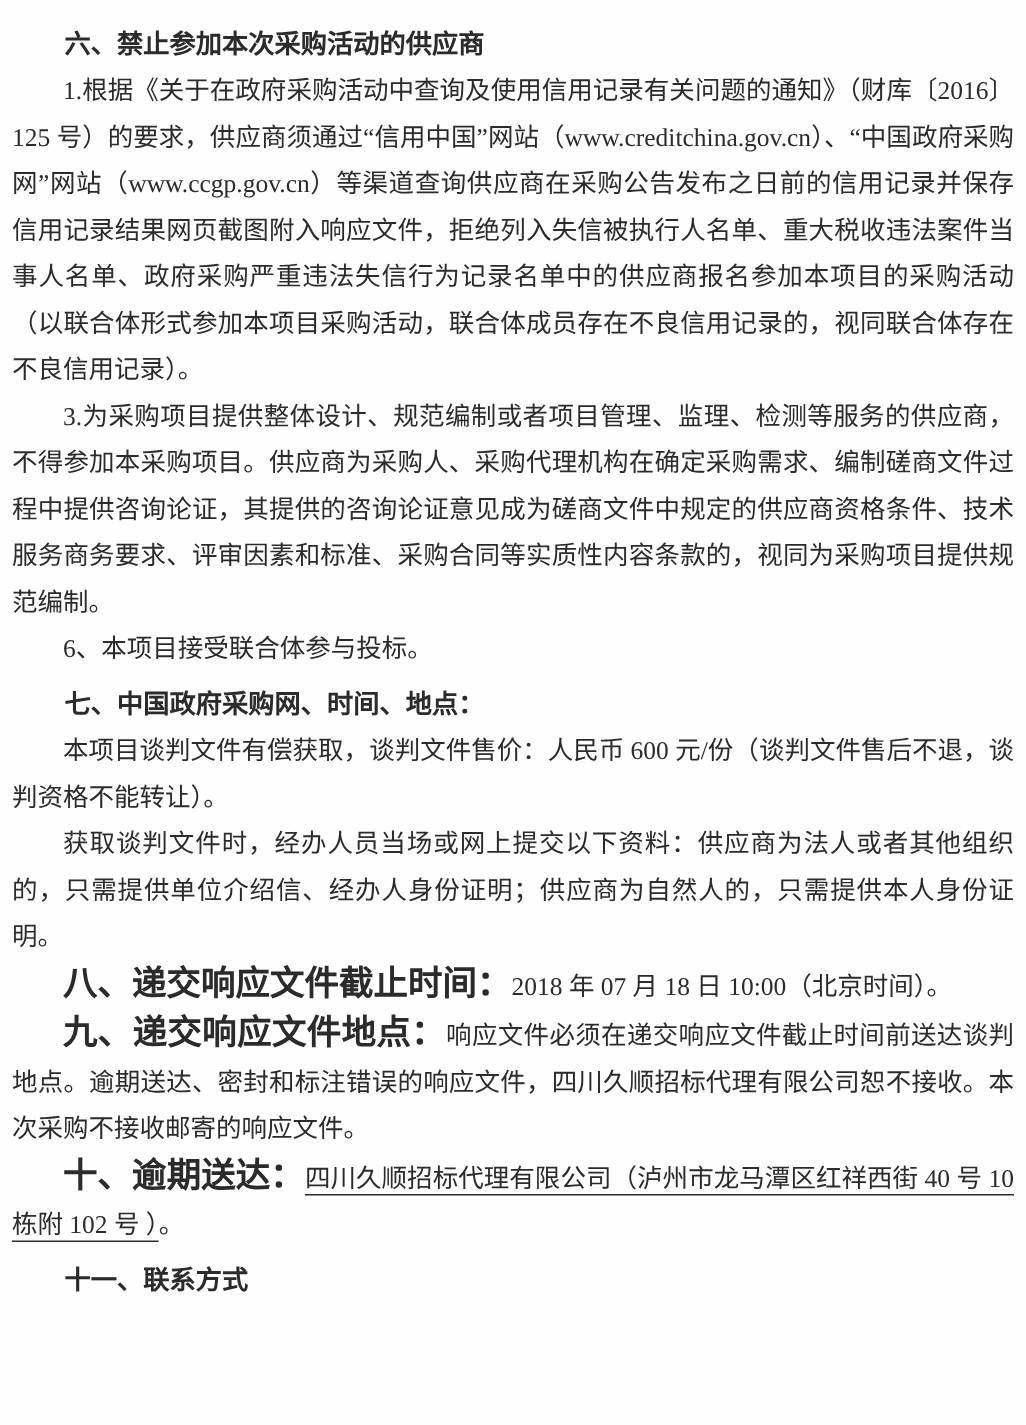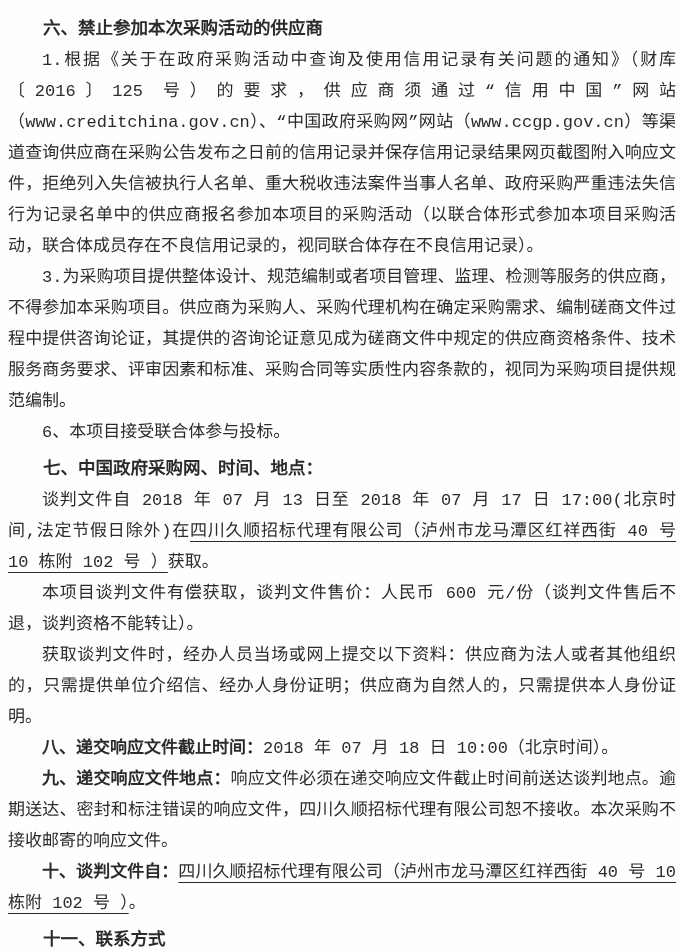--- a/index.html
+++ b/index.html
@@ -8,62 +8,61 @@
     background: #ffffff;
   }
   .page {
     position: relative;
     width: 684px;
     height: 950px;
     box-sizing: border-box;
     padding: 8px 8px 16px 8px;
     background: #fefefe;
     color: #2b2b2b;
-    font-family: Liberation Mono, monospace;
+    font-family: Liberation Serif, serif;
     font-size: 17px;
     line-height: 31px;
     text-align: justify;
     overflow: hidden;
   }
   .para {
     margin: 0;
     text-indent: 2em;
   }
   .heading {
     margin: 6px 0 0 0;
     text-indent: 2em;
     font-weight: bold;
     font-size: 17.5px;
   }
   .inline-heading {
     font-weight: bold;
-    font-size: 17px;
+    font-size: 23px;
   }
   .underlined {
     text-decoration: underline;
     text-decoration-thickness: 1px;
     text-underline-offset: 5px;
   }
 </style>
 </head>
 <body>
 
 <div class="page">
 
   <h2 class="heading">六、禁止参加本次采购活动的供应商</h2>
   <p class="para">1.根据《关于在政府采购活动中查询及使用信用记录有关问题的通知》（财库〔2016〕125 号）的要求，供应商须通过“信用中国”网站（www.creditchina.gov.cn）、“中国政府采购网”网站（www.ccgp.gov.cn）等渠道查询供应商在采购公告发布之日前的信用记录并保存信用记录结果网页截图附入响应文件，拒绝列入失信被执行人名单、重大税收违法案件当事人名单、政府采购严重违法失信行为记录名单中的供应商报名参加本项目的采购活动（以联合体形式参加本项目采购活动，联合体成员存在不良信用记录的，视同联合体存在不良信用记录）。</p>
   <p class="para">3.为采购项目提供整体设计、规范编制或者项目管理、监理、检测等服务的供应商，不得参加本采购项目。供应商为采购人、采购代理机构在确定采购需求、编制磋商文件过程中提供咨询论证，其提供的咨询论证意见成为磋商文件中规定的供应商资格条件、技术服务商务要求、评审因素和标准、采购合同等实质性内容条款的，视同为采购项目提供规范编制。</p>
   <p class="para">6、本项目接受联合体参与投标。</p>
 
   <h2 class="heading">七、中国政府采购网、时间、地点：</h2>
-  <p class="para"><span>谈判文件自 2018 年 07 月 13 日至 2018 年 07 月 17 日 17:00(北京时间,法定节假日除外)在</span><span class="underlined">四川久顺招标代理有限公司（泸州市龙马潭区红祥西街 40 号 10 栋附 102 号 ）</span><span>获取。</span></p>
   <p class="para">本项目谈判文件有偿获取，谈判文件售价：人民币 600 元/份（谈判文件售后不退，谈判资格不能转让）。</p>
   <p class="para">获取谈判文件时，经办人员当场或网上提交以下资料：供应商为法人或者其他组织的，只需提供单位介绍信、经办人身份证明；供应商为自然人的，只需提供本人身份证明。</p>
 
   <p class="para"><span class="inline-heading">八、递交响应文件截止时间：</span><span>2018 年 07 月 18 日 10:00（北京时间）。</span></p>
 
   <p class="para"><span class="inline-heading">九、递交响应文件地点：</span><span>响应文件必须在递交响应文件截止时间前送达谈判地点。逾期送达、密封和标注错误的响应文件，四川久顺招标代理有限公司恕不接收。本次采购不接收邮寄的响应文件。</span></p>
 
-  <p class="para"><span class="inline-heading">十、谈判文件自：</span><span class="underlined">四川久顺招标代理有限公司（泸州市龙马潭区红祥西街 40 号 10 栋附 102 号 ）</span><span>。</span></p>
+  <p class="para"><span class="inline-heading">十、逾期送达：</span><span class="underlined">四川久顺招标代理有限公司（泸州市龙马潭区红祥西街 40 号 10 栋附 102 号 ）</span><span>。</span></p>
 
   <h2 class="heading">十一、联系方式</h2>
 
 </div>
 
 </body></html>

